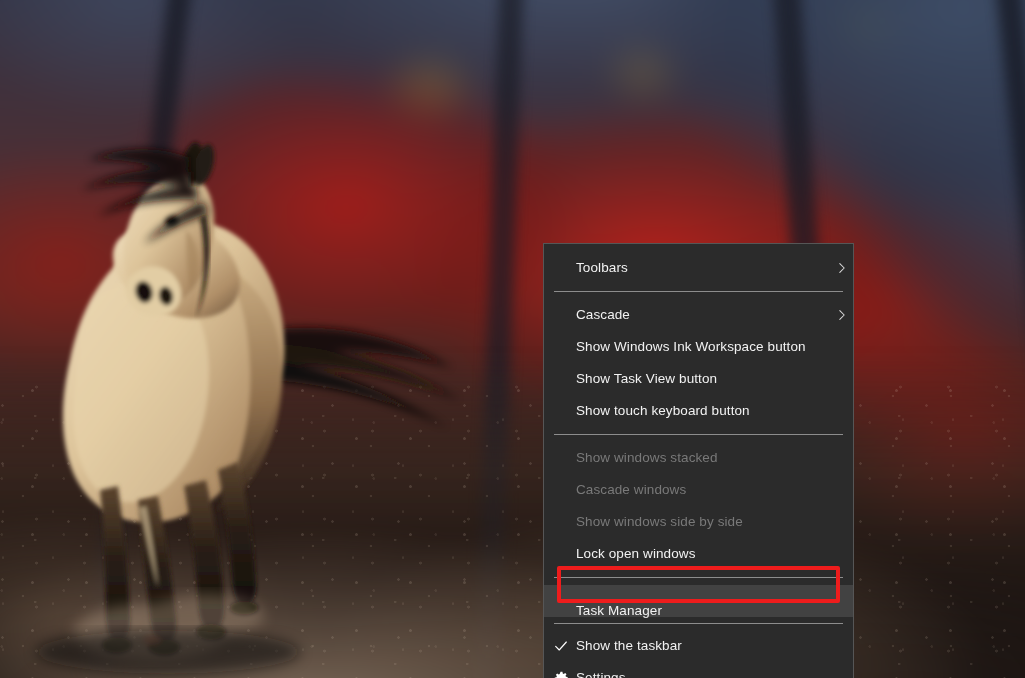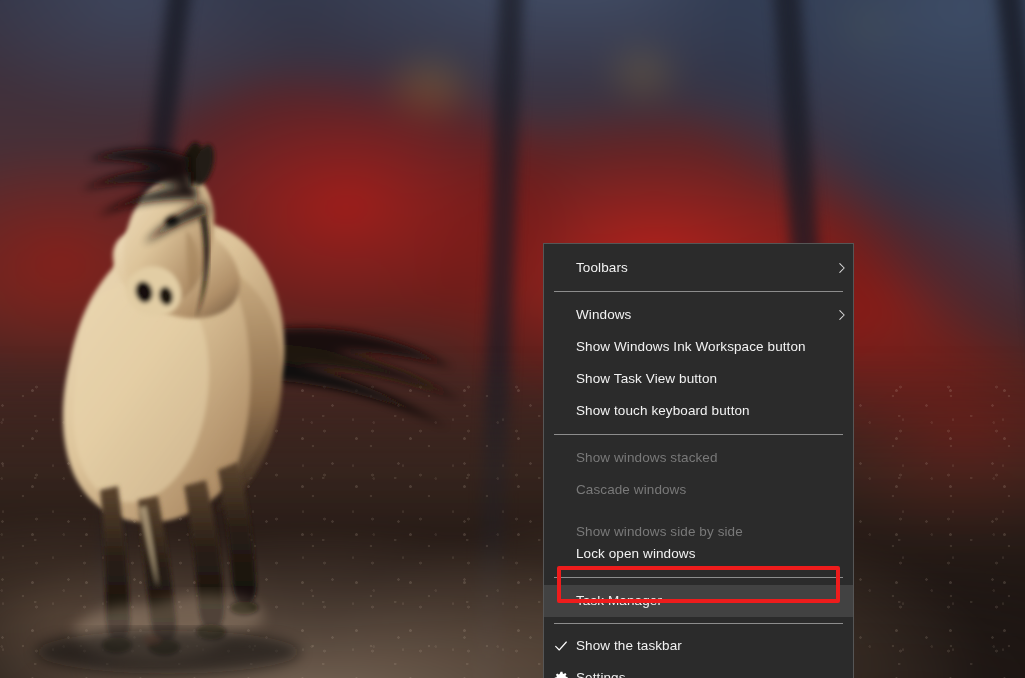--- a/index.html
+++ b/index.html
@@ -123,21 +123,21 @@
     height: 32px;
     padding-left: 32px;
     font-size: 13.5px;
     line-height: 1;
     color: #f2f2f2;
     white-space: nowrap;
   }
 
   .menu-item.disabled { color: #797979; }
 
-  .menu-item.hovered { background: #424242; }
+  .menu-item.hovered { background: #424242; align-items: flex-end; }
 
   .menu-item .label { flex: 1 1 auto; letter-spacing: 0.1px; }
 
   .submenu-arrow {
     flex: 0 0 auto;
     width: 14px;
     height: 14px;
     margin-right: 4px;
     color: #d9d9d9;
   }
@@ -308,42 +308,42 @@
 
   <div id="context-menu" style="background: rgb(43, 43, 43); border-color: rgb(86, 86, 86); color: rgb(242, 242, 242);">
       <div class="menu-item">
         <span class="label">Toolbars</span>
         <span class="submenu-arrow"><svg viewBox="0 0 16 16" width="14" height="14" fill="none" stroke="currentColor" stroke-width="1.2" stroke-linecap="round" stroke-linejoin="round">
             <polyline points="5.5,3 10.5,8 5.5,13"></polyline>
           </svg></span>
       </div>
       <div class="separator"></div>
       <div class="menu-item">
-        <span class="label">Windows</span>
+        <span class="label">Cascade</span>
         <span class="submenu-arrow"><svg viewBox="0 0 16 16" width="14" height="14" fill="none" stroke="currentColor" stroke-width="1.2" stroke-linecap="round" stroke-linejoin="round">
             <polyline points="5.5,3 10.5,8 5.5,13"></polyline>
           </svg></span>
       </div>
       <div class="menu-item">
         <span class="label">Show Windows Ink Workspace button</span>
       </div>
       <div class="menu-item">
         <span class="label">Show Task View button</span>
       </div>
       <div class="menu-item">
         <span class="label">Show touch keyboard button</span>
       </div>
       <div class="separator"></div>
       <div class="menu-item disabled" style="color: rgb(121, 121, 121);">
         <span class="label">Show windows stacked</span>
       </div>
       <div class="menu-item disabled" style="color: rgb(121, 121, 121);">
         <span class="label">Cascade windows</span>
       </div>
-      <div class="menu-item disabled" style="color: rgb(121, 121, 121); align-items: flex-end;">
+      <div class="menu-item disabled" style="color: rgb(121, 121, 121);">
         <span class="label">Show windows side by side</span>
       </div>
       <div class="menu-item">
         <span class="label">Lock open windows</span>
       </div>
       <div class="separator"></div>
       <div class="menu-item hovered" style="background: rgb(66, 66, 66);">
         <span class="label">Task Manager</span>
       </div>
       <div class="separator sep-tight"></div>

